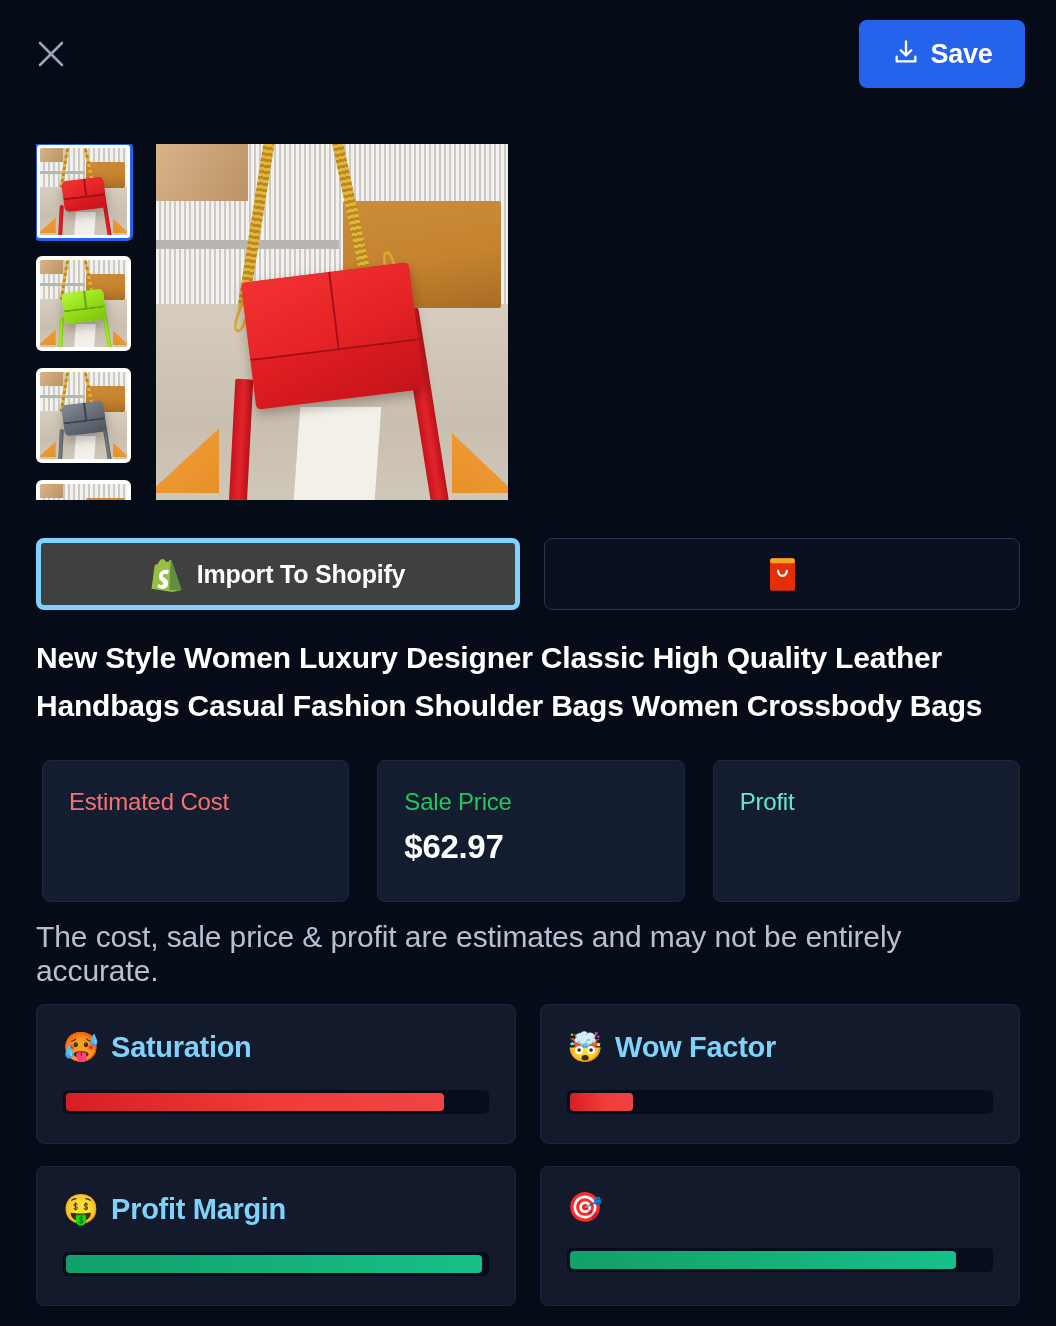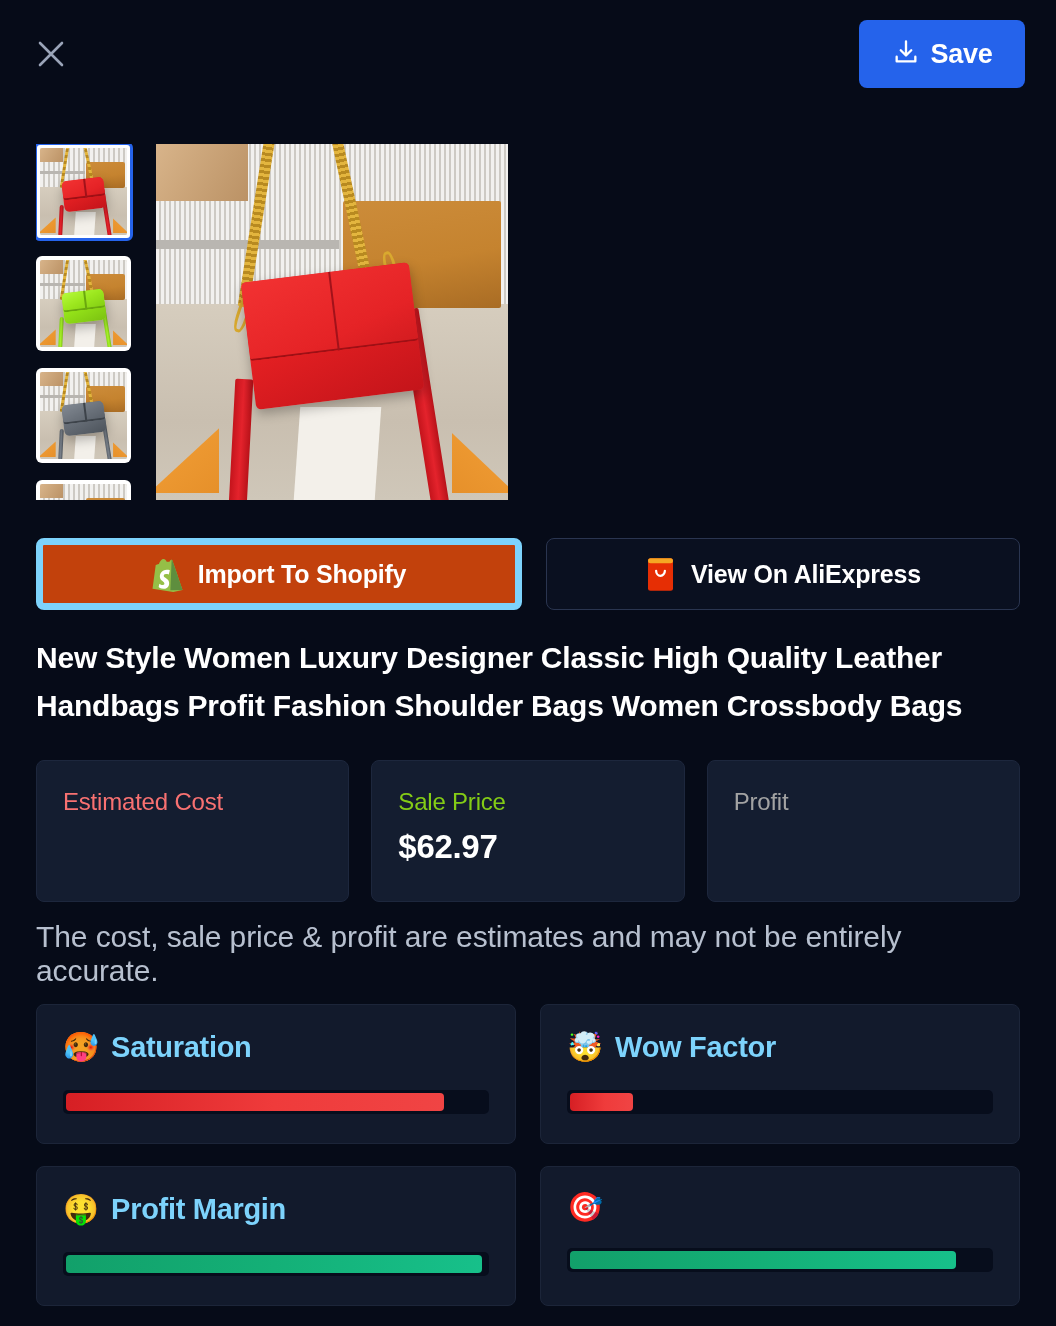--- a/index.html
+++ b/index.html
@@ -216,22 +216,22 @@
     align-items: center;
     justify-content: center;
     gap: 15px;
     cursor: pointer;
     font-size: 25px;
     font-weight: 700;
     color: #ffffff;
     letter-spacing: -0.2px;
   }
   .action-btn.shopify {
-    background: #c2410c;
-    border: 7px solid #7dd3fc;
+    background: #404040;
+    border: 5px solid #7dd3fc;
   }
   .action-btn.ali {
     background: #0a1020;
     border: 1px solid #2a3550;
   }
 
   .shopify-icon {
     width: 31px; height: 35px;
     display: block;
   }
@@ -260,20 +260,21 @@
     height: 142px;
     display: flex;
     gap: 22px;
   }
   .price-card {
     flex: 1;
     background: #141d30;
     border: 1px solid #1d273d;
     border-radius: 8px;
     padding: 28px 26px 0 26px;
+    margin-left: 6px;
   }
   .price-label {
     font-size: 24px;
     font-weight: 400;
     line-height: 1.1;
     letter-spacing: -0.2px;
   }
   .price-value {
     margin-top: 13px;
     font-size: 33px;
@@ -483,40 +484,39 @@
     </div>
 
     <div class="action-btn ali">
       <span>
         <svg class="ali-icon" viewBox="0 0 24 28" aria-hidden="true">
           <rect x="2" y="1" width="20" height="26" rx="2" fill="#E62E04"></rect>
           <rect x="2" y="1" width="20" height="4" rx="2" fill="#F5A623"></rect>
           <path d="M8.5 11 a3.5 4 0 0 0 7 0" stroke="#FFFFFF" stroke-width="1.8" fill="none" stroke-linecap="round"></path>
         </svg>
       </span>
-      <span>View On AliExpress</span>
     </div>
 
   </div>
 
-  <div class="product-title">New Style Women Luxury Designer Classic High Quality Leather Handbags Profit Fashion Shoulder Bags Women Crossbody Bags</div>
+  <div class="product-title">New Style Women Luxury Designer Classic High Quality Leather Handbags Casual Fashion Shoulder Bags Women Crossbody Bags</div>
 
   <div class="prices">
 
     <div class="price-card">
       <div class="price-label" style="color:#F87171">Estimated Cost</div>
     </div>
 
     <div class="price-card">
-      <div class="price-label" style="color:#84cc16">Sale Price</div>
+      <div class="price-label" style="color:#22c55e">Sale Price</div>
       <div class="price-value">$62.97</div>
     </div>
 
     <div class="price-card">
-      <div class="price-label" style="color:#a3a3a3">Profit</div>
+      <div class="price-label" style="color:#5eead4">Profit</div>
     </div>
 
   </div>
 
   <div class="disclaimer">The cost, sale price &amp; profit are estimates and may not be entirely accurate.</div>
 
   <div class="metrics">
 
     <div class="metric-card">
       <div class="metric-head">

